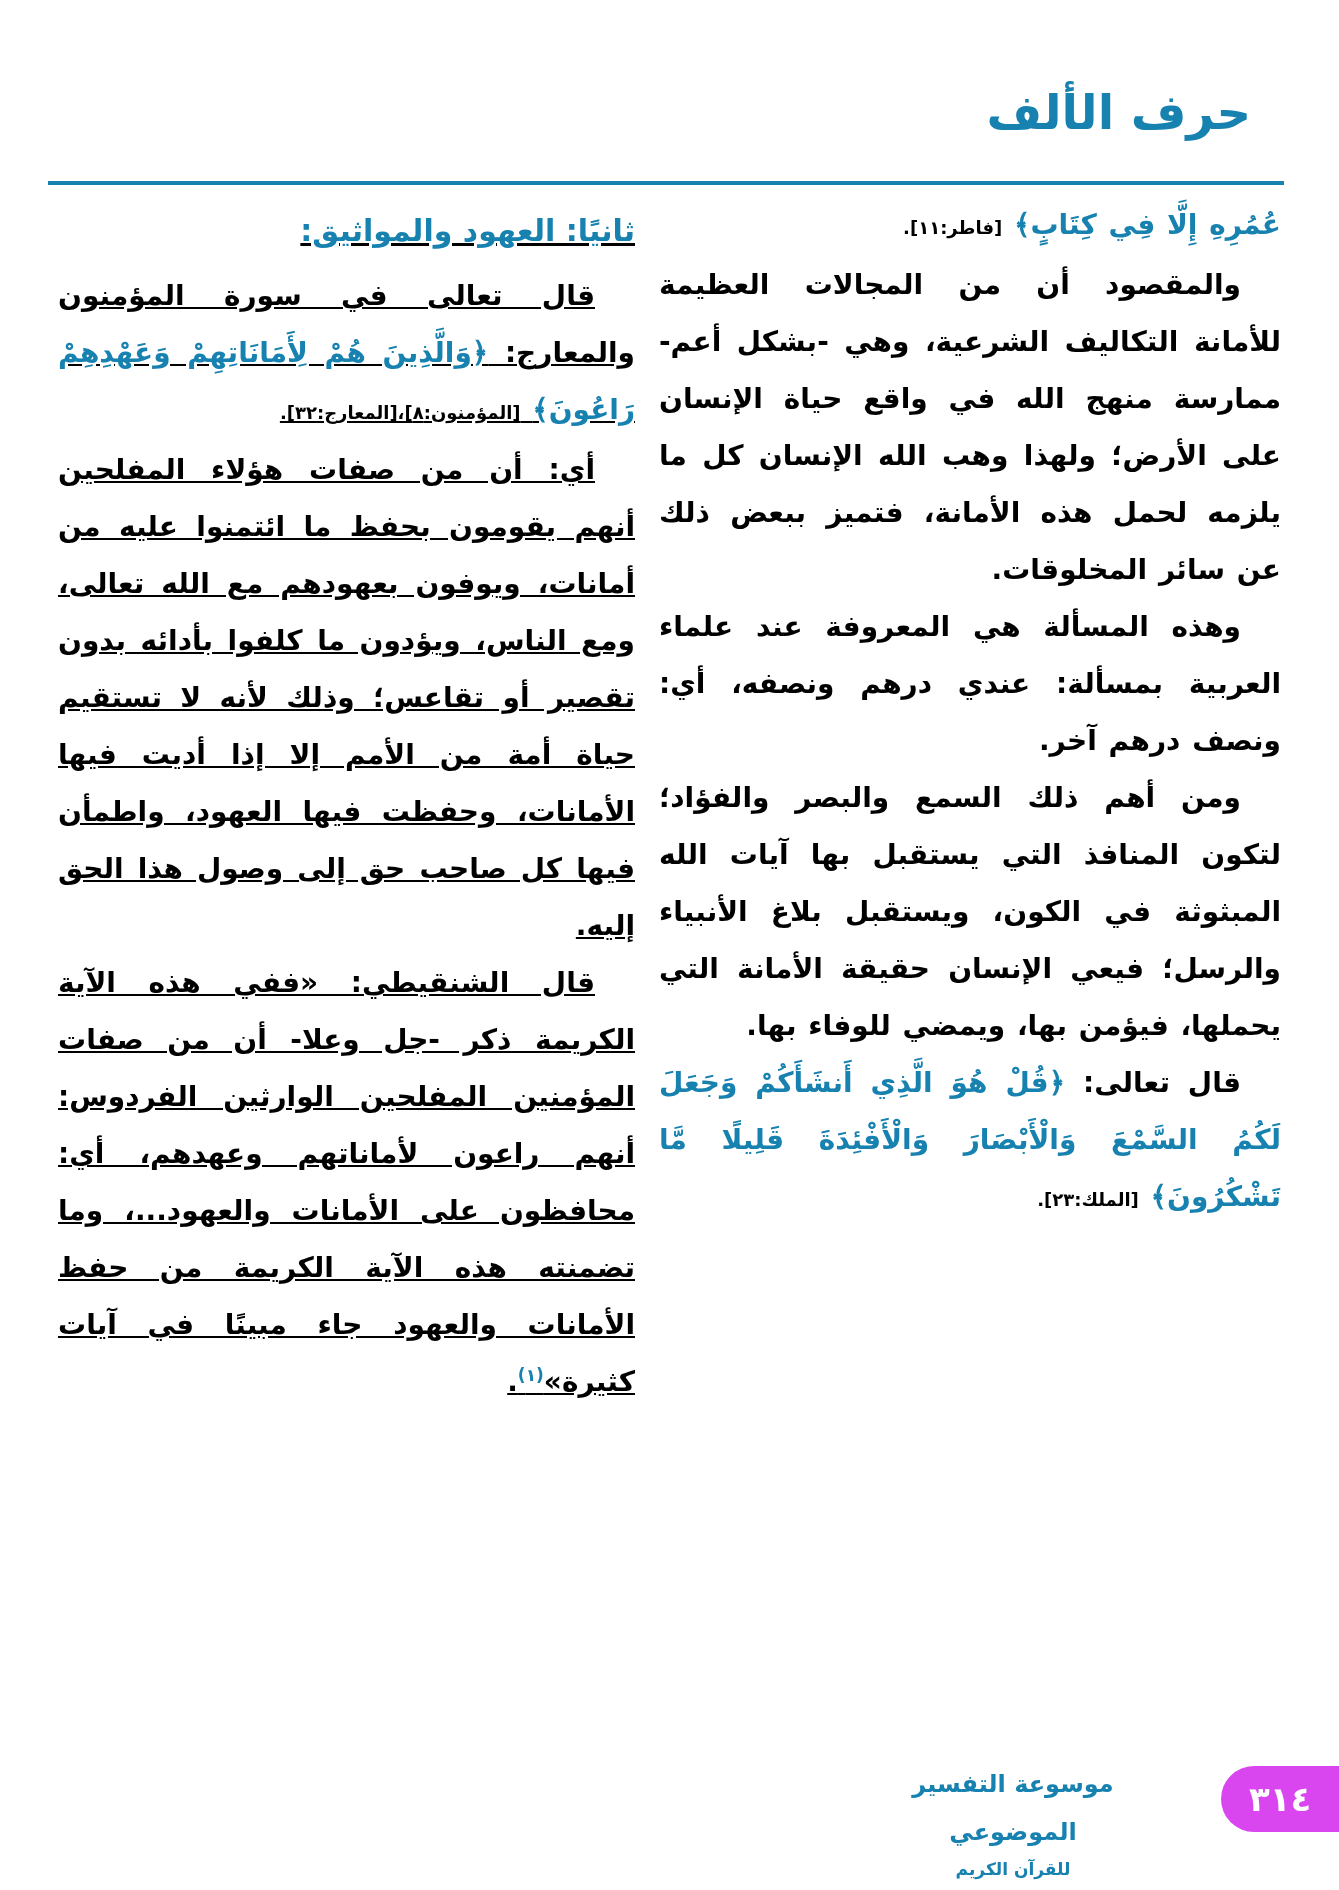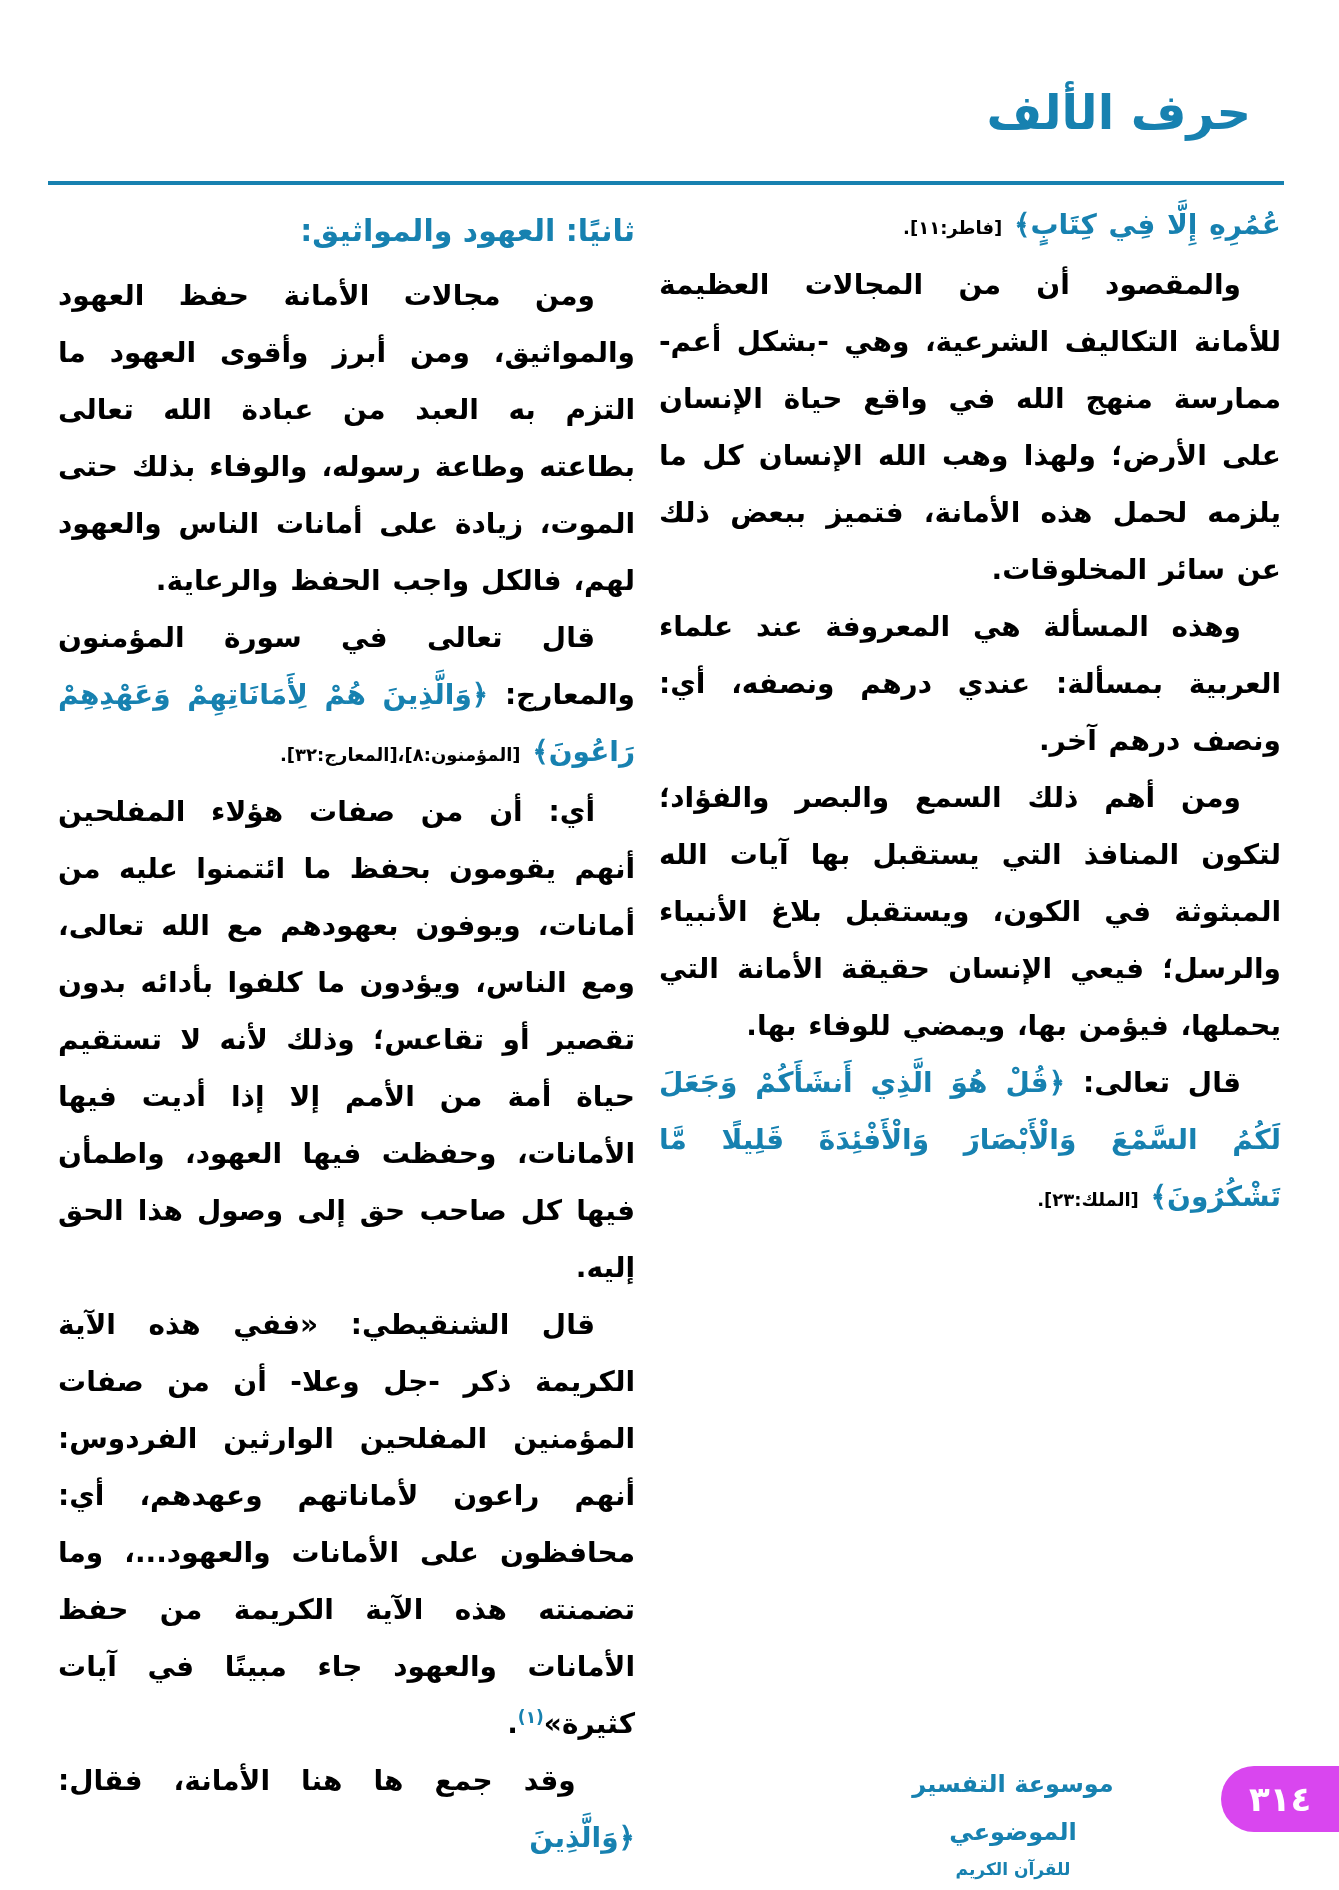--- a/index.html
+++ b/index.html
@@ -21,21 +21,21 @@
     background:#1781b0;
   }
 
   
   .main{
     position:absolute;top:196px;right:58px;width:1223px;
     display:flex;gap:24px;align-items:flex-start;
   }
   .col{min-width:0;}
   .col-right{width:622px;}
-  .col-left{width:577px;}
+  .col-left{width:577px;text-decoration:underline;}
 
   .body-text{
     margin:0;font-size:28px;font-weight:700;line-height:57px;
     text-align:justify;text-indent:40px;word-spacing:2px;
   }
   .no-indent{text-indent:0;}
   .quran{color:#1781b0;}
   .verse-ref{font-size:18px;font-weight:700;margin-top:30px;}
   .section-heading{
     margin:6px 0 8px;color:#1781b0;
@@ -78,33 +78,28 @@
       <p class="body-text">ومن أهم ذلك السمع والبصر والفؤاد؛ لتكون المنافذ التي يستقبل بها آيات الله المبثوثة في الكون، ويستقبل بلاغ الأنبياء والرسل؛ فيعي الإنسان حقيقة الأمانة التي يحملها، فيؤمن بها، ويمضي للوفاء بها.</p>
       <p class="body-text">
         <span>قال تعالى: </span>
         <span class="quran">﴿قُلْ هُوَ الَّذِي أَنشَأَكُمْ وَجَعَلَ لَكُمُ السَّمْعَ وَالْأَبْصَارَ وَالْأَفْئِدَةَ قَلِيلًا مَّا تَشْكُرُونَ﴾</span>
         <span class="verse-ref">[الملك:٢٣].</span>
       </p>
     </div>
 
     <div class="col col-left">
       <h2 class="section-heading">ثانيًا: العهود والمواثيق:</h2>
-      <p class="body-text">ومن مجالات الأمانة حفظ العهود والمواثيق، ومن أبرز وأقوى العهود ما التزم به العبد من عبادة الله تعالى بطاعته وطاعة رسوله، والوفاء بذلك حتى الموت، زيادة على أمانات الناس والعهود لهم، فالكل واجب الحفظ والرعاية.</p>
       <p class="body-text">
         <span>قال تعالى في سورة المؤمنون والمعارج: </span>
         <span class="quran">﴿وَالَّذِينَ هُمْ لِأَمَانَاتِهِمْ وَعَهْدِهِمْ رَاعُونَ﴾</span>
         <span class="verse-ref">[المؤمنون:٨]،[المعارج:٣٢].</span>
       </p>
       <p class="body-text">أي: أن من صفات هؤلاء المفلحين أنهم يقومون بحفظ ما ائتمنوا عليه من أمانات، ويوفون بعهودهم مع الله تعالى، ومع الناس، ويؤدون ما كلفوا بأدائه بدون تقصير أو تقاعس؛ وذلك لأنه لا تستقيم حياة أمة من الأمم إلا إذا أديت فيها الأمانات، وحفظت فيها العهود، واطمأن فيها كل صاحب حق إلى وصول هذا الحق إليه.</p>
       <p class="body-text">
         <span>قال الشنقيطي: «ففي هذه الآية الكريمة ذكر -جل وعلا- أن من صفات المؤمنين المفلحين الوارثين الفردوس: أنهم راعون لأماناتهم وعهدهم، أي: محافظون على الأمانات والعهود...، وما تضمنته هذه الآية الكريمة من حفظ الأمانات والعهود جاء مبينًا في آيات كثيرة»</span><sup class="fn-sup">(١)</sup><span>.</span>
-      </p>
-      <p class="body-text">
-        <span>وقد جمع ها هنا الأمانة، فقال: </span>
-        <span class="quran">﴿وَالَّذِينَ</span>
       </p>
 
     </div>
 
   </div>
 
   <div class="logo">
     <span class="logo-l1">موسوعة التفسير الموضوعي</span>
     <span class="logo-l2">للقرآن الكريم</span>
   </div>

